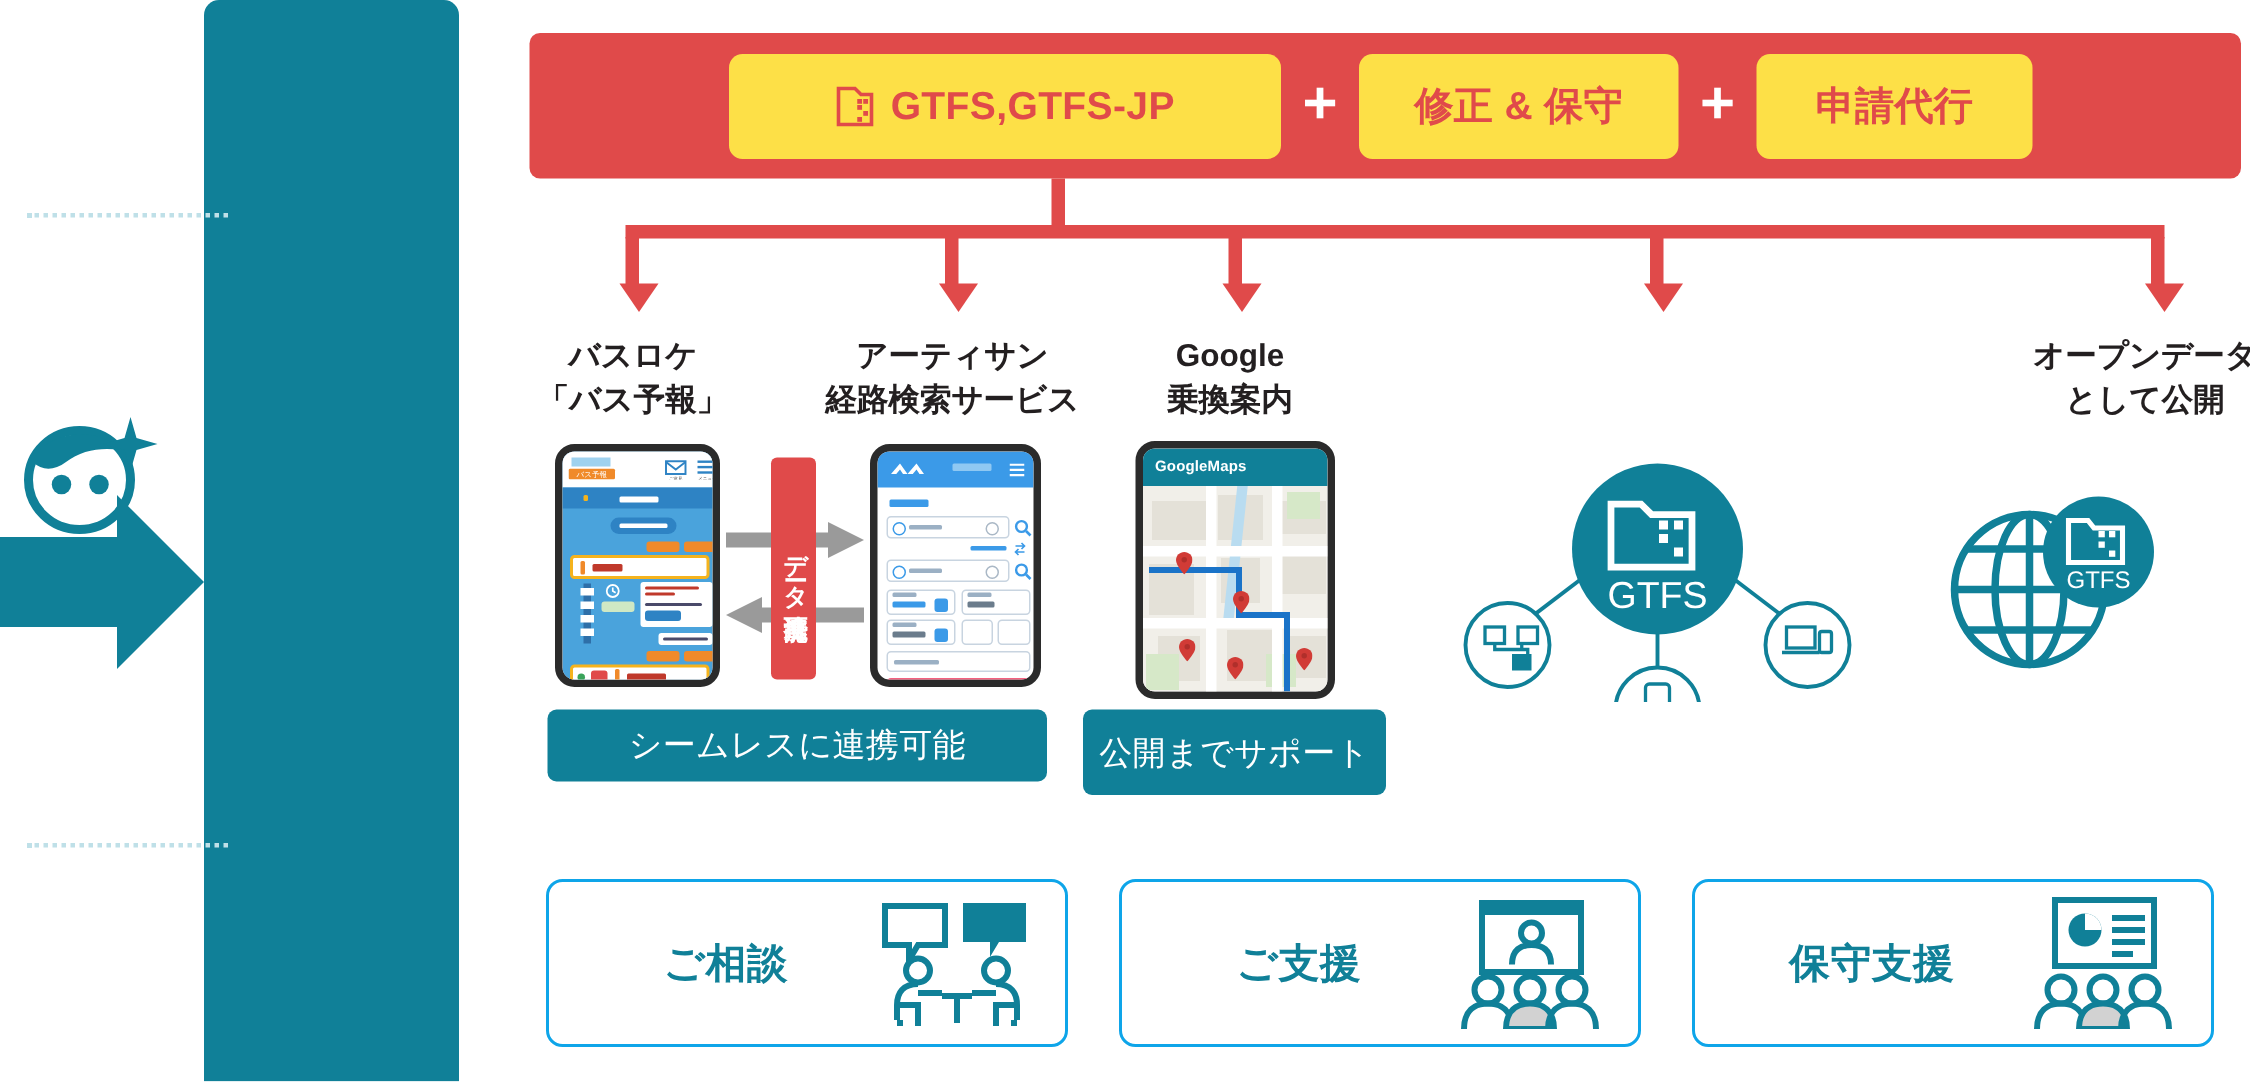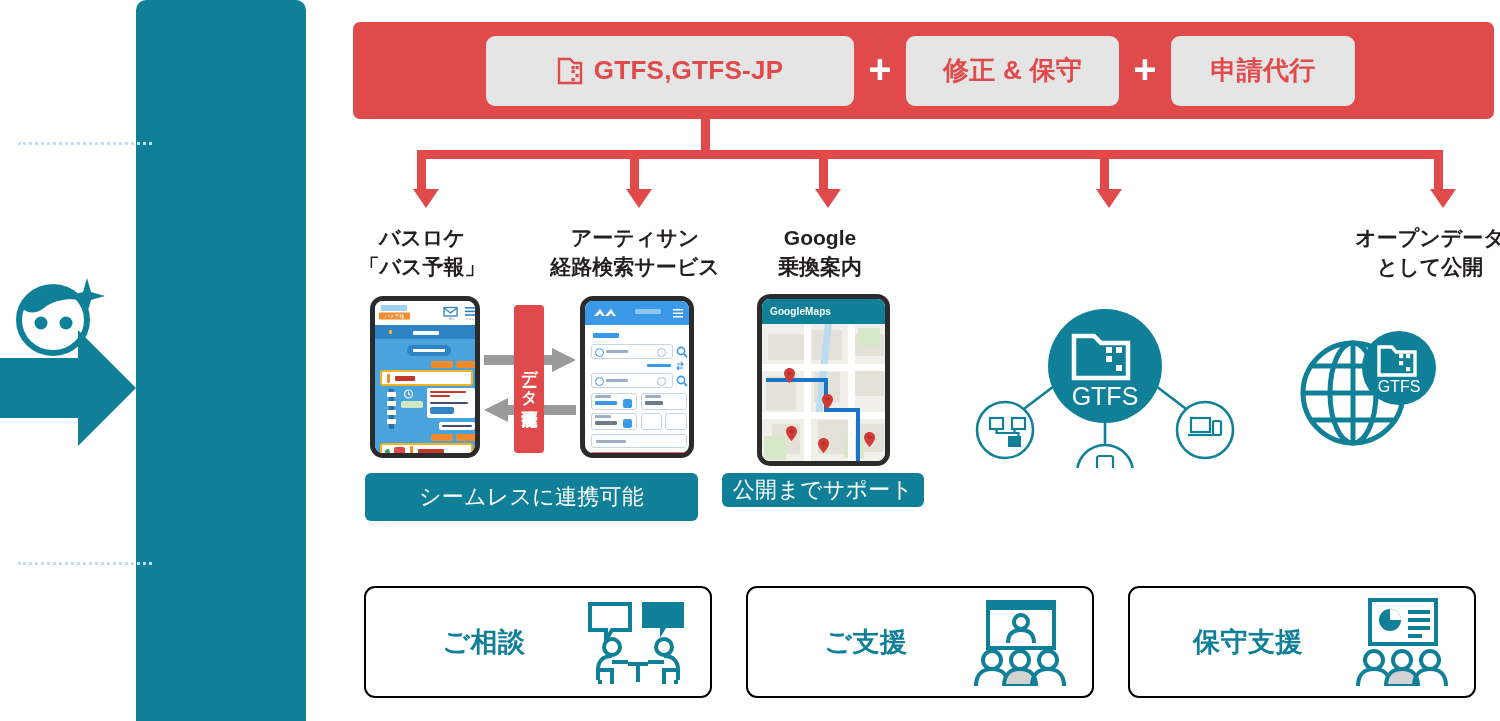--- a/index.html
+++ b/index.html
@@ -70,21 +70,21 @@
   }
   #red-bar-inner {
     position: absolute;
     left: 0; top: 0; right: 0; bottom: 0;
     display: flex;
     align-items: center;
     padding-left: 133px;
     box-sizing: border-box;
   }
   .red-chip {
-    background: #e5e5e5;
+    background: #fde047;
     border-radius: 9px;
     height: 70px;
     display: flex;
     align-items: center;
     justify-content: center;
     color: #e04a4a;
     font-size: 26px;
     font-weight: bold;
     letter-spacing: .01em;
     box-sizing: border-box;
@@ -227,32 +227,32 @@
     background: #108098;
     border-radius: 6px;
     color: #ffffff;
     display: flex;
     align-items: center;
     justify-content: center;
     font-size: 22px;
     letter-spacing: .01em;
   }
   #pill-seamless { left: 365px; top: 473px; width: 333px; height: 48px; }
-  #pill-support  { left: 722px; top: 473px; width: 202px; height: 34px; }
+  #pill-support  { left: 722px; top: 473px; width: 202px; height: 57px; }
 
   
   #hub-wrap { left: 960px; top: 308px; width: 290px; height: 160px; }
   #globe-wrap { left: 1293px; top: 330px; width: 150px; height: 120px; }
 
   
   .support-card {
     position: absolute;
     top: 586px;
     height: 112px;
-    border: 2px solid #000000;
+    border: 2px solid #0ea5e9;
     border-radius: 11px;
     box-sizing: border-box;
     display: flex;
     align-items: center;
     background: #ffffff;
   }
   #card-soudan { left: 364px; width: 348px; }
   #card-shien  { left: 746px; width: 348px; }
   #card-hoshu  { left: 1128px; width: 348px; }
   .support-label {

